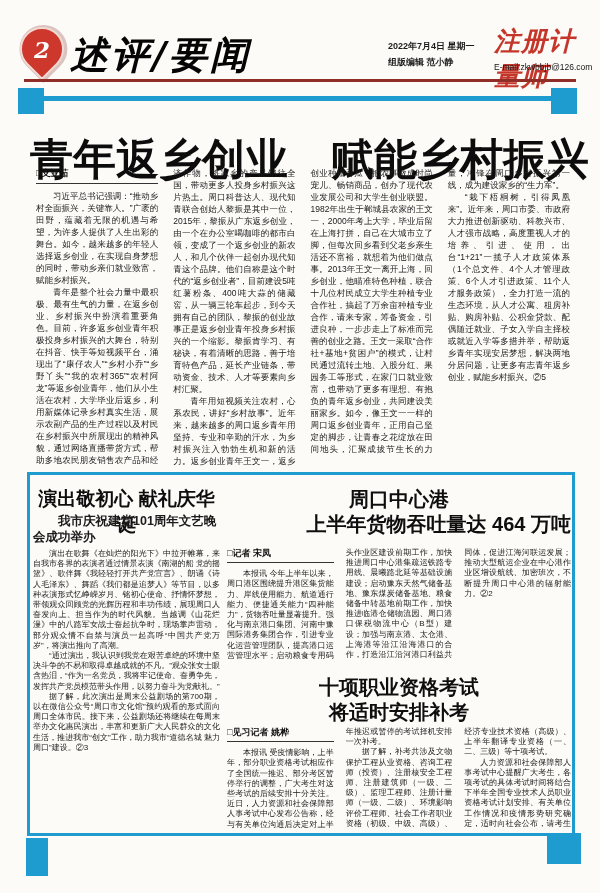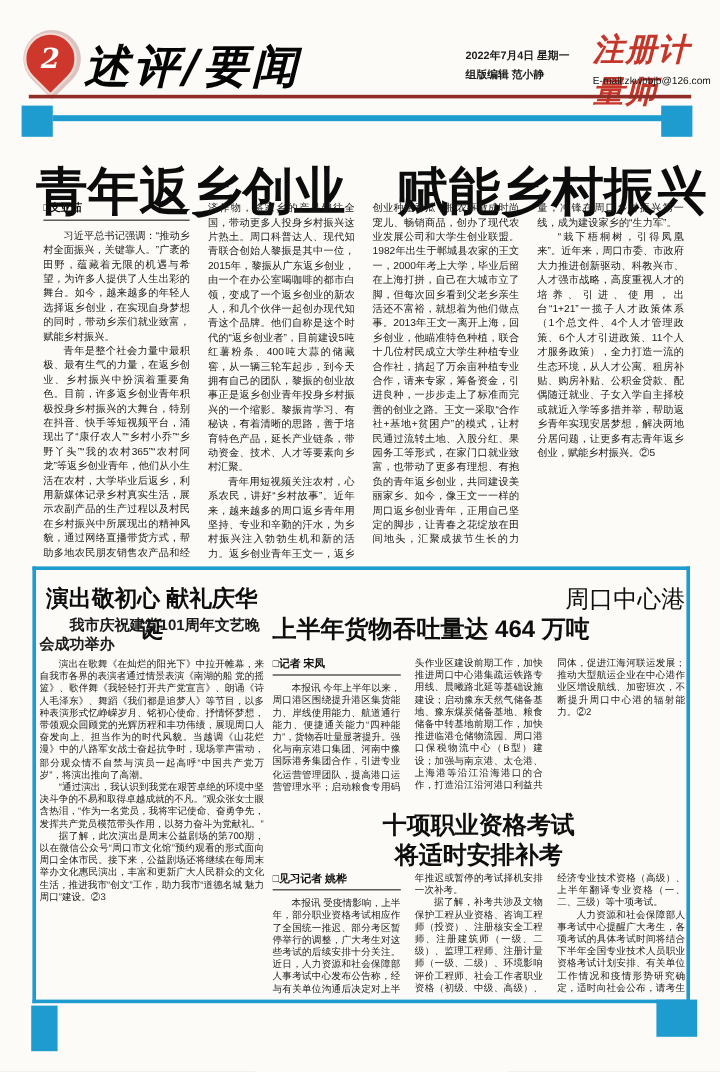--- a/index.html
+++ b/index.html
@@ -41,22 +41,22 @@
   .cols p,.flow p{margin:0;text-indent:2em;}
   .lead-body{left:36px;top:167px;width:534px;height:302px;
        column-count:4;column-gap:15px;font-size:8.5px;line-height:12px;}
 
   
   .gala-headline{left:33px;top:486px;width:187px;text-align:center;font-size:19px;font-weight:800;color:#0e0e0e;}
   .gala-subtitle{left:33px;top:513px;width:187px;font-size:12.5px;font-weight:600;line-height:16px;text-indent:2em;color:#1b1b1b;}
   .gala-body{left:33px;top:549px;width:187px;height:283px;font-size:8px;line-height:10.2px;text-align:justify;overflow:hidden;}
 
   
-  .port-h1{left:227px;top:486px;width:344px;text-align:right;font-size:20px;font-weight:400;color:#0e0e0e;}
-  .port-h2{left:227px;top:511px;width:344px;text-align:left;font-size:20px;font-weight:800;color:#0e0e0e;}
+  .port-h1{left:227px;top:486px;width:344px;text-align:center;font-size:20px;font-weight:700;color:#0e0e0e;}
+  .port-h2{left:227px;top:511px;width:344px;text-align:right;font-size:20px;font-weight:800;color:#0e0e0e;}
   .port-body{left:227px;top:548px;width:344px;height:122px;column-count:3;column-gap:12px;font-size:8px;line-height:10.2px;}
 
   
   .exam-h1{left:227px;top:674px;width:344px;text-align:center;font-size:20px;font-weight:800;color:#0e0e0e;}
   .exam-h2{left:227px;top:699px;width:344px;text-align:center;font-size:20px;font-weight:800;color:#0e0e0e;}
   .exam-body{left:227px;top:727px;width:344px;height:106px;column-count:3;column-gap:12px;font-size:8px;line-height:10.2px;}
 </style>
 </head>
 <body>
 

